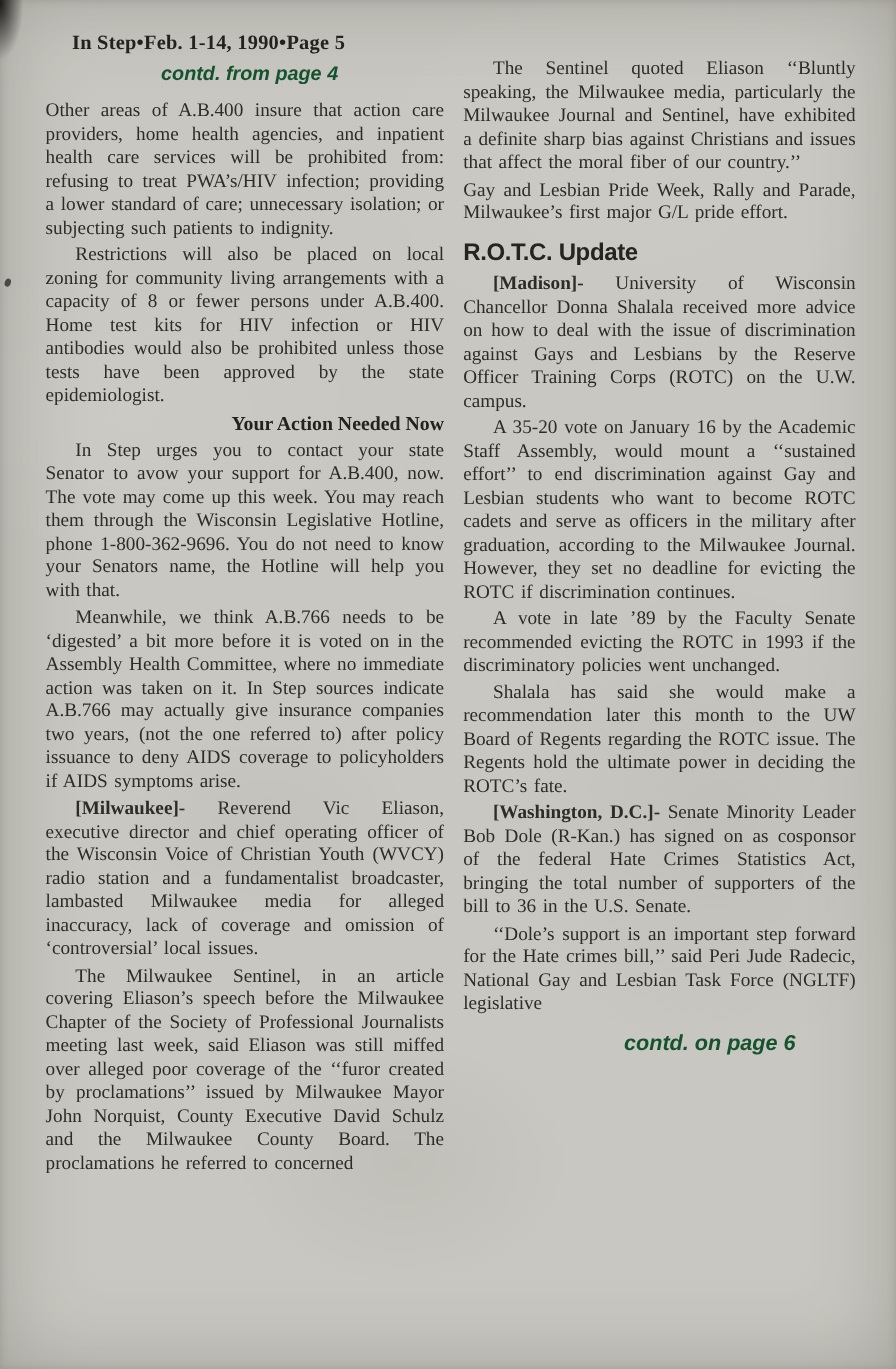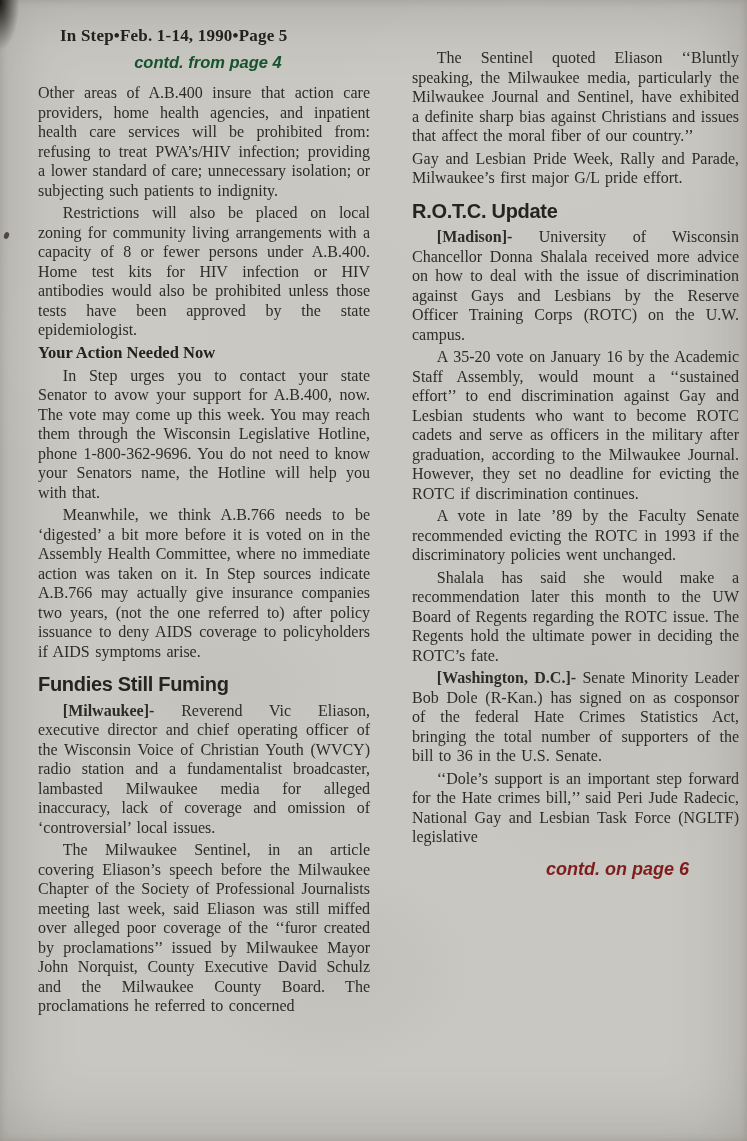--- a/index.html
+++ b/index.html
@@ -26,21 +26,21 @@
   }
   .corner{
     position:absolute;top:0;left:0;width:28px;height:80px;pointer-events:none;
     background:radial-gradient(ellipse 26px 64px at 0px 2px, rgba(18,18,16,.95), rgba(18,18,16,0) 75%);
   }
   .speck{
     position:absolute;left:4px;top:232px;width:5px;height:7px;border-radius:50%;
     background:rgba(40,38,34,.75);transform:rotate(20deg);
   }
   .cols{
-    position:relative;display:flex;gap:42px;
+    position:relative;display:flex;gap:16px;
     padding:26px 24px 0 38px;
   }
   .col{flex:none;}
   .col.left{width:332px;}
   .col.right{width:327px;padding-top:22px;}
 
   .masthead{
     font-weight:bold;font-size:17px;letter-spacing:.2px;
     margin:0 0 7px 22px;color:#24221e;
   }
@@ -50,33 +50,33 @@
     margin:4px 0 11px 8px;color:#14532d;text-align:center;
   }
   p.body{
     margin:0 0 3px;font-size:16px;line-height:19.5px;
     text-align:justify;text-indent:1.55em;word-spacing:1.5px;
     color:#2e2c28;
   }
   p.body.noindent{text-indent:0;}
   .lead{font-weight:bold;}
   .subhead{
-    font-size:16.5px;font-weight:bold;text-align:left;
+    font-size:16.5px;font-weight:bold;text-align:right;
     margin:2px 0 3px;color:#24221e;
   }
   h2.headline{
     font-family:"Liberation Sans", sans-serif;
     font-weight:bold;font-size:20px;line-height:1.13;
     letter-spacing:-0.3px;color:#26241f;
     margin:12px 0 5px;
   }
   .contd-on{
     font-family:"Liberation Sans", sans-serif;
     font-style:italic;font-weight:bold;font-size:18px;
-    text-align:right;padding-right:50px;margin-top:12px;color:#7f1d1d;
+    text-align:right;padding-right:50px;margin-top:12px;color:#14532d;
   }
 </style>
 </head>
 <body>
 
 <div class="page">
   <div class="corner"></div>
   <div class="speck"></div>
 
   <div class="cols">
@@ -86,21 +86,20 @@
       <div class="contd-from">contd. from page 4</div>
 
       <p class="body noindent">Other areas of A.B.400 insure that action care providers, home health agencies, and inpatient health care services will be prohibited from: refusing to treat PWA’s/HIV infection; providing a lower standard of care; unnecessary isolation; or subjecting such patients to indignity.</p>
       <p class="body">Restrictions will also be placed on local zoning for community living arrangements with a capacity of 8 or fewer persons under A.B.400. Home test kits for HIV infection or HIV antibodies would also be prohibited unless those tests have been approved by the state epidemiologist.</p>
 
       <h3 class="subhead">Your Action Needed Now</h3>
 
       <p class="body">In Step urges you to contact your state Senator to avow your support for A.B.400, now. The vote may come up this week. You may reach them through the Wisconsin Legislative Hotline, phone 1-800-362-9696. You do not need to know your Senators name, the Hotline will help you with that.</p>
       <p class="body">Meanwhile, we think A.B.766 needs to be ‘digested’ a bit more before it is voted on in the Assembly Health Committee, where no immediate action was taken on it. In Step sources indicate A.B.766 may actually give insurance companies two years, (not the one referred to) after policy issuance to deny AIDS coverage to policyholders if AIDS symptoms arise.</p>
 
-      <h2 class="headline">Fundies Still Fuming</h2>
 
       <p class="body"><b class="lead">[Milwaukee]-</b><span> Reverend Vic Eliason, executive director and chief operating officer of the Wisconsin Voice of Christian Youth (WVCY) radio station and a fundamentalist broadcaster, lambasted Milwaukee media for alleged inaccuracy, lack of coverage and omission of ‘controversial’ local issues.</span></p>
       <p class="body">The Milwaukee Sentinel, in an article covering Eliason’s speech before the Milwaukee Chapter of the Society of Professional Journalists meeting last week, said Eliason was still miffed over alleged poor coverage of the ‘‘furor created by proclamations’’ issued by Milwaukee Mayor John Norquist, County Executive David Schulz and the Milwaukee County Board. The proclamations he referred to concerned</p>
     </div>
 
     <div class="col right">
       <p class="body">The Sentinel quoted Eliason ‘‘Bluntly speaking, the Milwaukee media, particularly the Milwaukee Journal and Sentinel, have exhibited a definite sharp bias against Christians and issues that affect the moral fiber of our country.’’</p>
       <p class="body noindent">Gay and Lesbian Pride Week, Rally and Parade, Milwaukee’s first major G/L pride effort.</p>
 
       <h2 class="headline">R.O.T.C. Update</h2>

